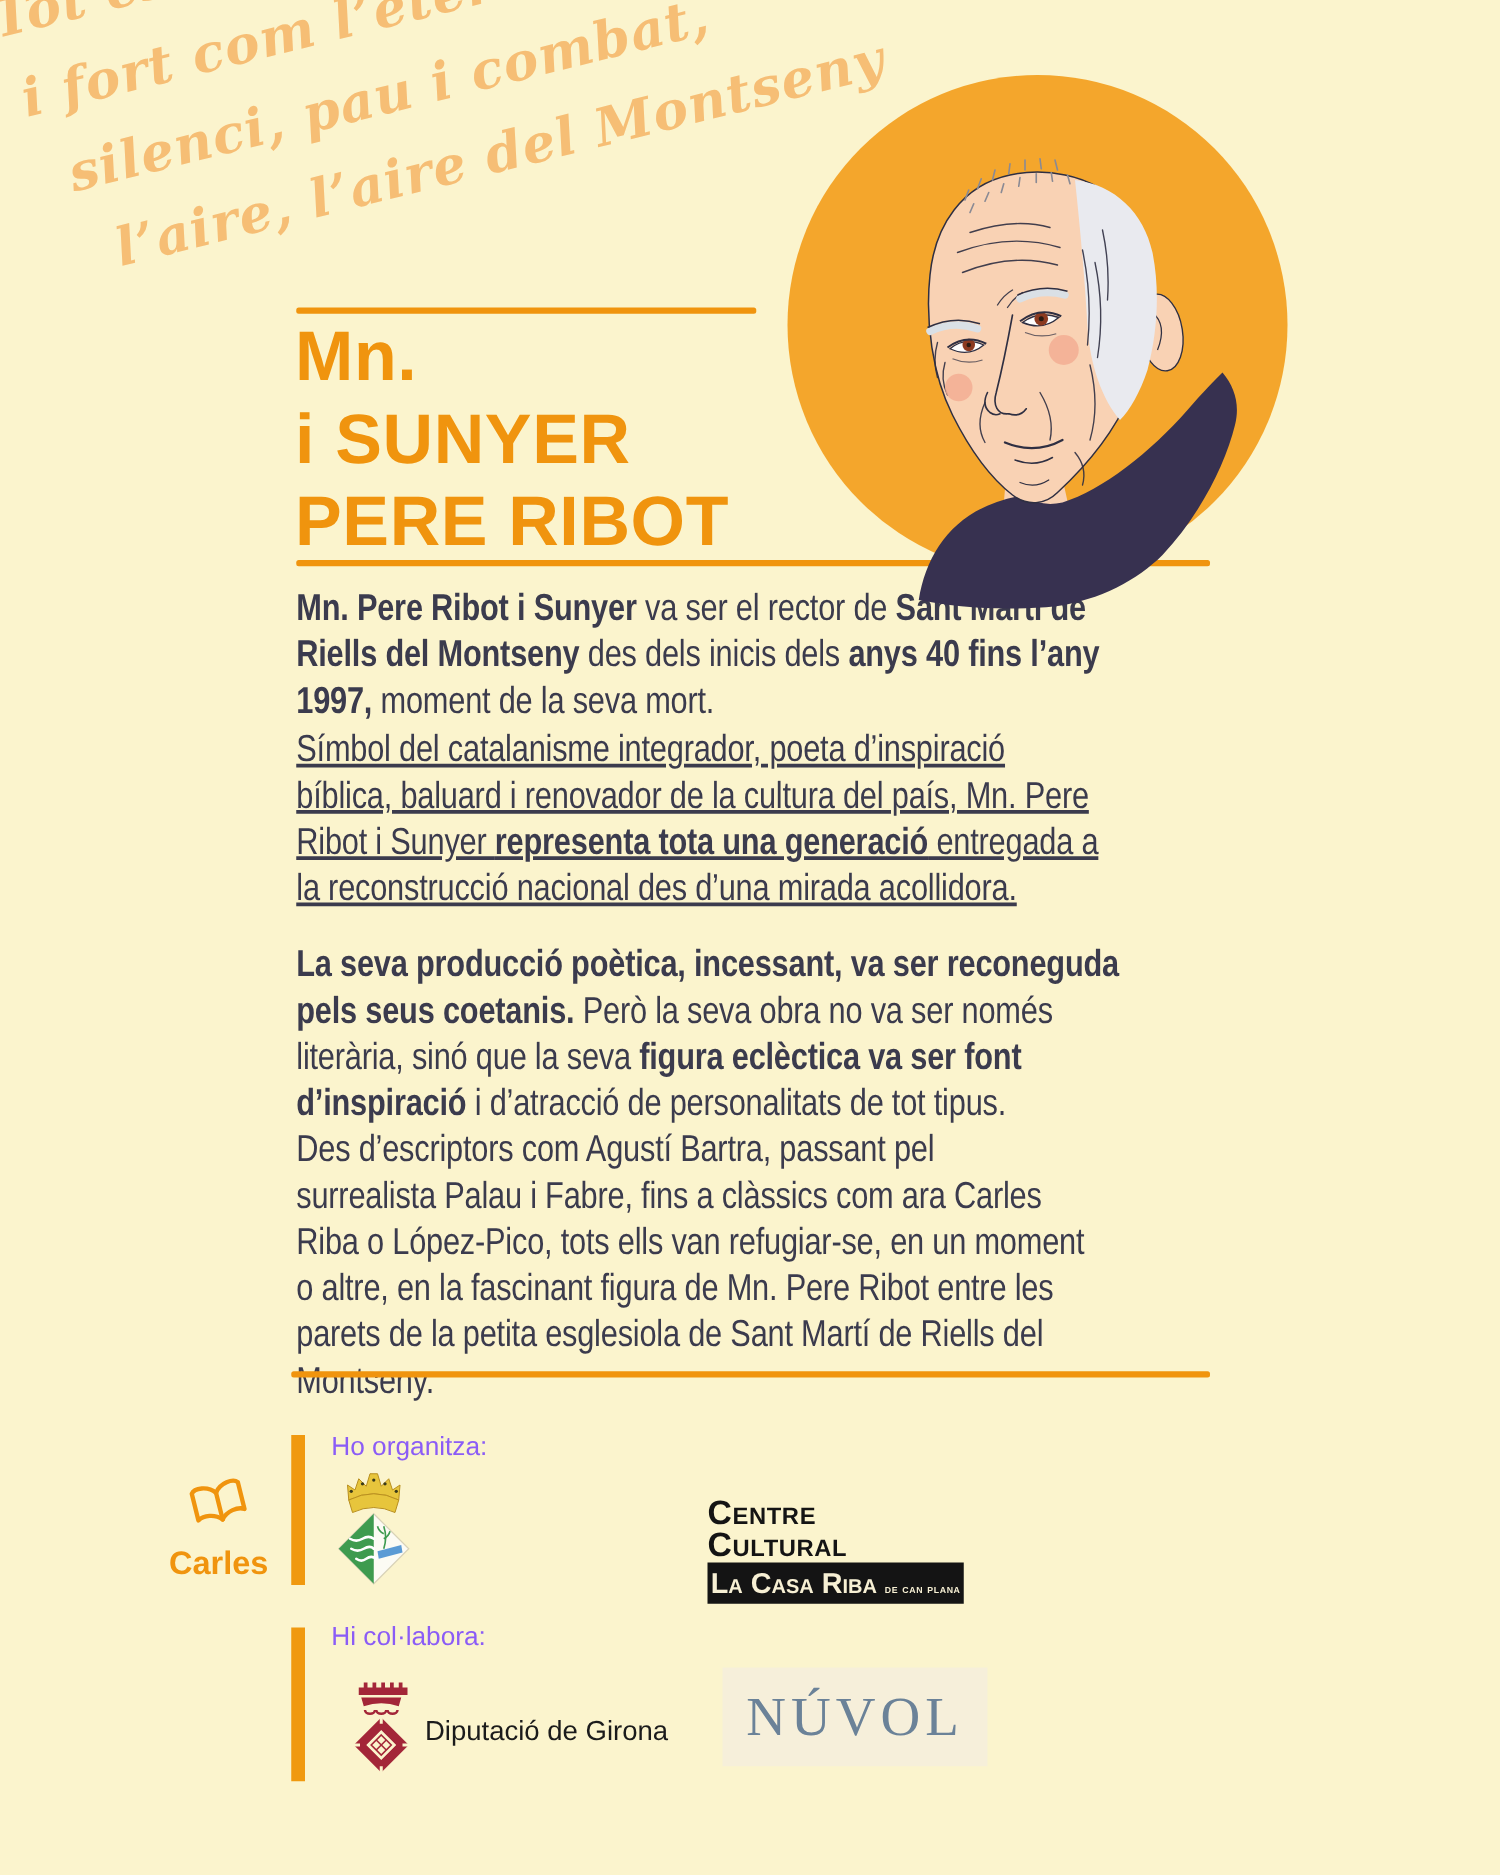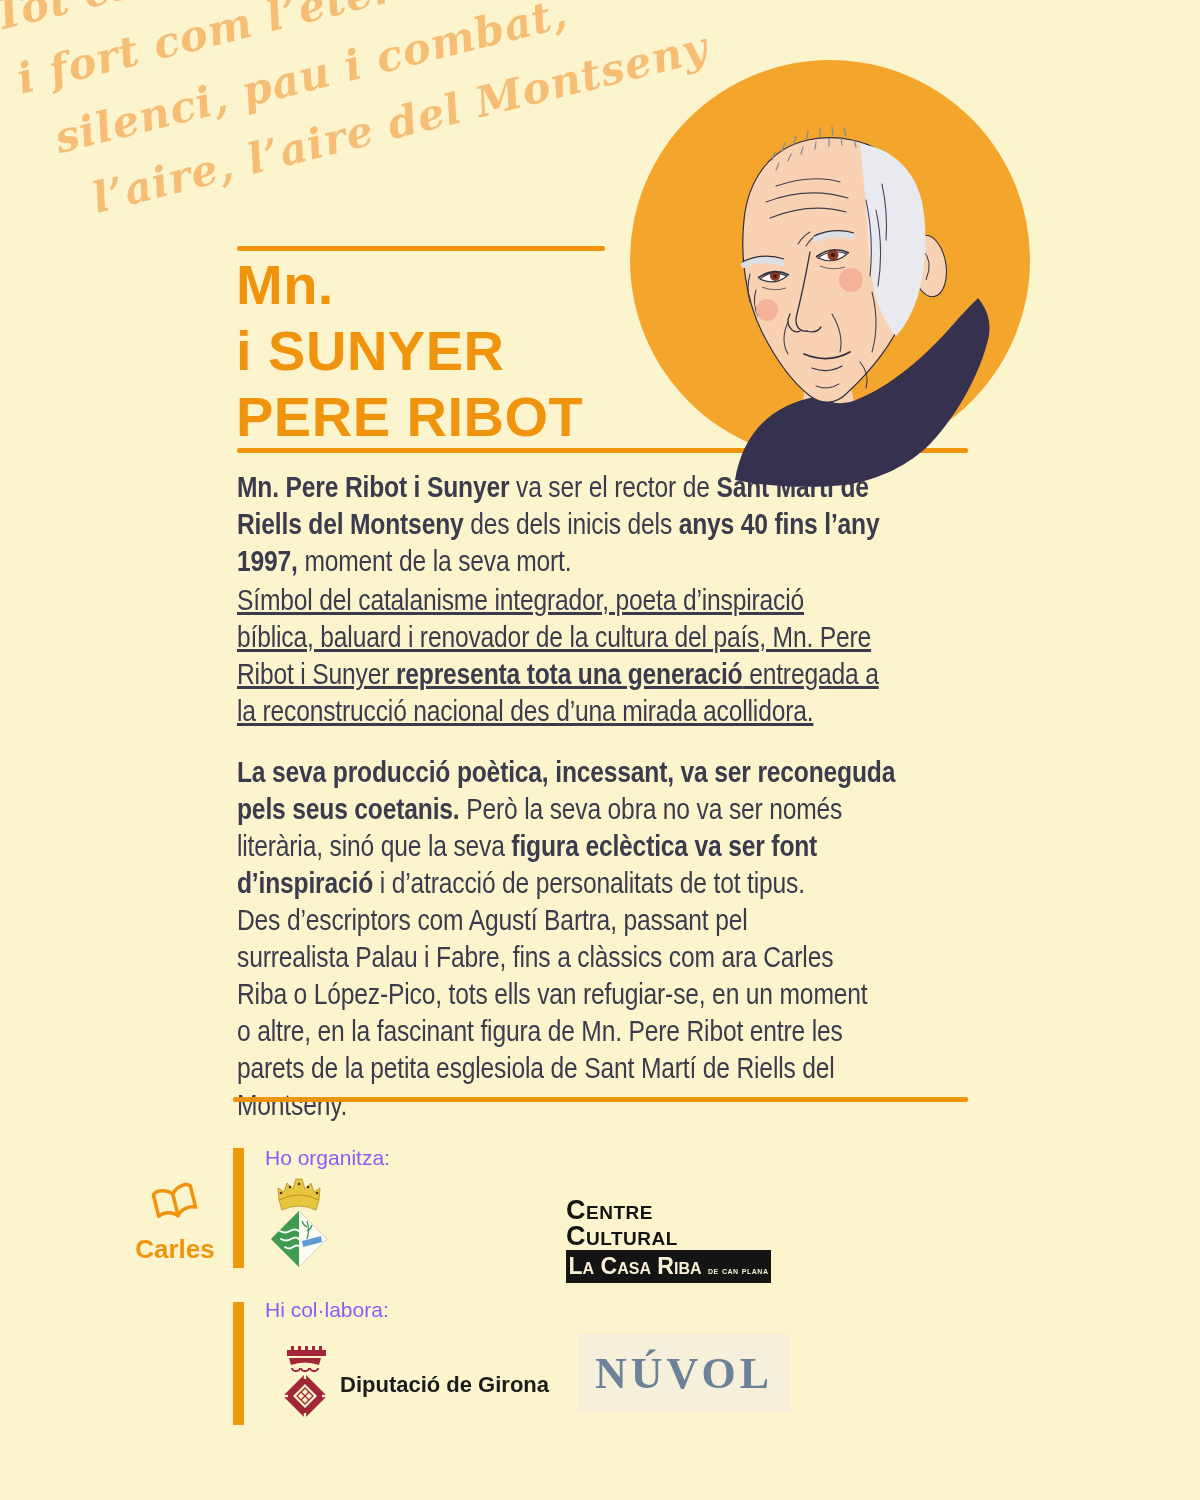--- a/index.html
+++ b/index.html
@@ -50,25 +50,25 @@
   .aj-text .l2{font-weight:700;}
 
   .cc-logo{position:absolute;left:566px;top:1197px;width:205px;}
   .cc-top{font-variant:small-caps;font-weight:700;font-size:27px;letter-spacing:.5px;
           color:#141414;line-height:26px;}
   .cc-bar{margin-top:1px;background:#141414;color:#F7F0D4;text-align:center;
           font-variant:small-caps;font-weight:700;font-size:23px;line-height:33px;height:33px;}
   .cc-small{font-size:10px;letter-spacing:.5px;}
 
   .dg-emblem{position:absolute;left:281px;top:1342px;}
-  .dg-text{position:absolute;left:340px;top:1372px;font-size:22px;font-weight:700;color:#1B1B1B;}
+  .dg-text{position:absolute;left:340px;top:1372px;font-size:22px;font-weight:400;color:#1B1B1B;}
 
   .nuvol-box{position:absolute;left:578px;top:1334px;width:212px;height:79px;
              background:#F6EFDA;display:flex;align-items:center;justify-content:center;}
-  .nuvol-text{font-family:"Liberation Serif",serif;font-weight:700;font-size:44px;
+  .nuvol-text{font-family:"Liberation Serif",serif;font-weight:400;font-size:44px;
               letter-spacing:4px;color:#6B8298;text-transform:uppercase;}
 </style>
 </head>
 <body>
 
 <div class="page">
 
   <div class="quote">
       <div class="qline">Tot és pur</div>
       <div class="qline">i fort com l’eternitat:</div>

